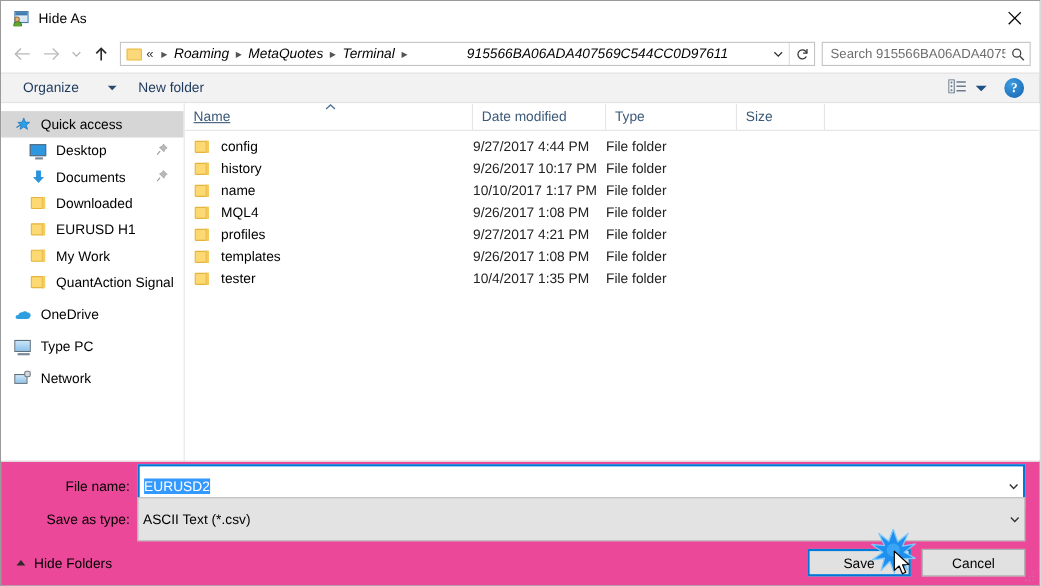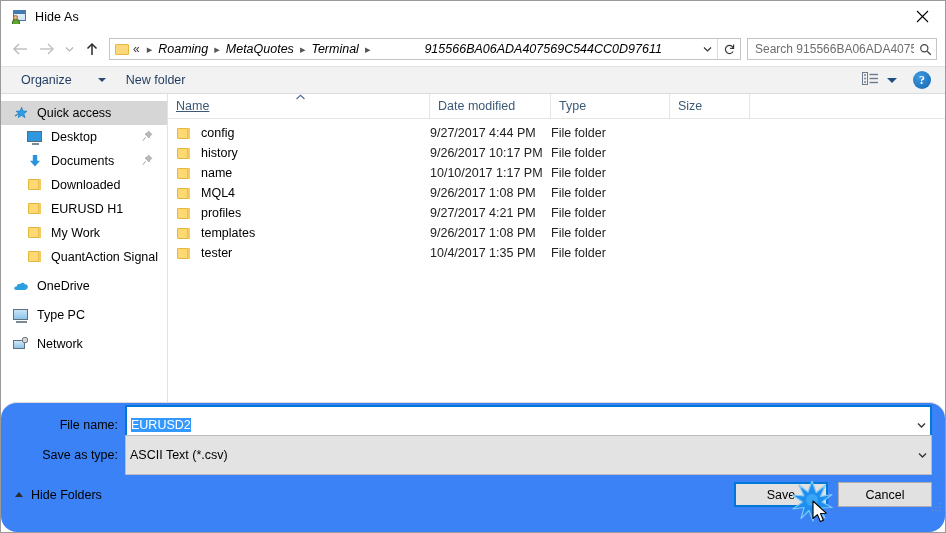--- a/index.html
+++ b/index.html
@@ -427,24 +427,23 @@
     flex: 0 0 16px;
     position: relative;
   }
   .fr-date { width: 121px; flex: 0 0 121px; color: #222; white-space: nowrap; }
   .fr-type { width: 119px; flex: 0 0 119px; color: #222; white-space: nowrap; }
   .fr-size { width: 80px;  flex: 0 0 80px; color: #222; }
 
   
   .footer {
     flex: 0 0 auto;
-    background: #3b82f6;
+    background: #ec4899;
     border-top: 1px solid #dcdcdc;
-    padding: 11px 0 17px 0;
-    border-radius: 16px;
+    padding: 11px 0 0 0;
   }
   .form-row {
     display: flex;
     align-items: center;
     height: 22px;
     margin-bottom: 8px;
     padding-right: 13px;
   }
   .form-label {
     width: 124px;

